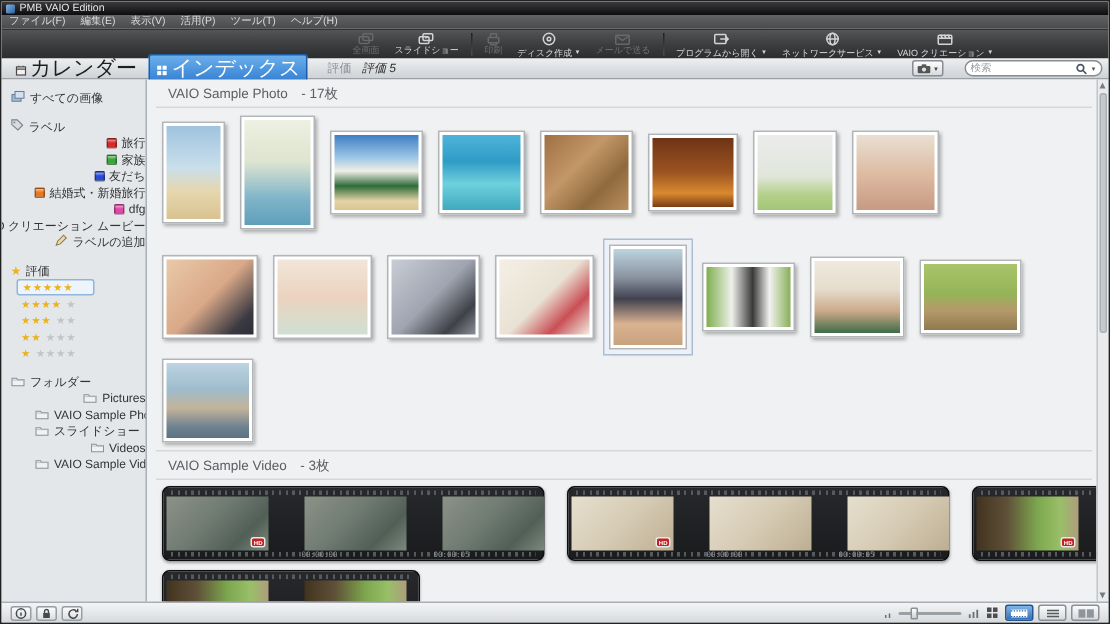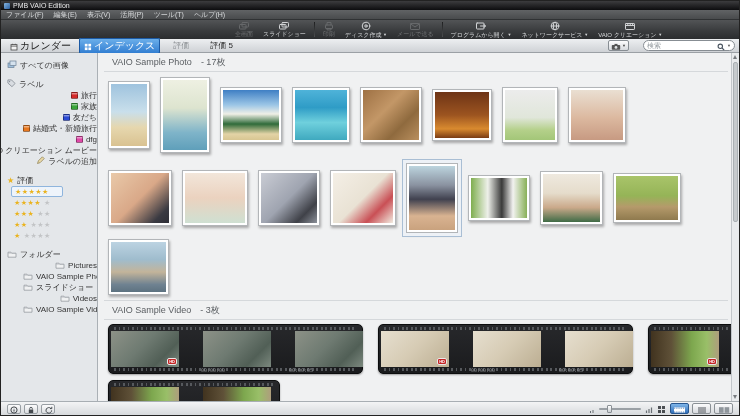--- a/index.html
+++ b/index.html
@@ -16,24 +16,24 @@
   .toolbar{height:19px;background:linear-gradient(#525456,#3a3c3e 55%,#2b2d2f);display:flex;align-items:stretch;padding-left:229px;}
   .tbtn{display:flex;flex-direction:column;align-items:center;justify-content:flex-start;padding:1px 5px 0;cursor:pointer;}
   .ticon{height:10px;display:flex;align-items:center;}
   .tlabel{font-size:6px;color:#d6d8da;white-space:nowrap;line-height:7px;}
   .tbtn.dis{cursor:default;}
   .tbtn.dis .tlabel{color:#6e7072;}
   .dd{font-size:4px;vertical-align:1px;}
   .tsep{width:1px;margin:2px 3px 2px;background:linear-gradient(#1e1f20,#4c4e50);}
   
   .filterbar{height:14px;background:linear-gradient(#edeff1,#cfd2d6);border-bottom:1px solid #9ba0a5;display:flex;align-items:center;padding:0 4px;}
-  .tab{display:flex;align-items:flex-end;gap:2px;font-size:10px;color:#1e1e1e;padding:1px 5px;border-radius:2px;margin-right:3px;cursor:pointer;white-space:nowrap;}
+  .tab{display:flex;align-items:center;gap:2px;font-size:14px;color:#1e1e1e;padding:1px 5px;border-radius:2px;margin-right:3px;cursor:pointer;white-space:nowrap;}
   .tab.active{background:linear-gradient(#6fb2ec,#2e7bd0);color:#fff;box-shadow:inset 0 0 0 1px #1c5aa4;}
   .flt-label{color:#8b8f93;font-size:8px;margin-left:10px;white-space:nowrap;}
-  .flt-value{color:#2a2a2a;font-size:8px;margin-left:21px;white-space:nowrap;}
+  .flt-value{color:#2a2a2a;font-size:8px;margin-left:7px;white-space:nowrap;font-style:italic;}
   .search-wrap{margin-left:auto;display:flex;align-items:center;gap:14px;}
   .cam-btn{width:21px;height:11px;background:linear-gradient(#fdfdfe,#d7dade);border:1px solid #878d93;border-radius:2px;display:flex;align-items:center;justify-content:center;gap:1px;cursor:pointer;}
   .cam-btn .dd{color:#444;}
   .search-box{width:92px;height:11px;background:#fff;border:1px solid #878d93;border-radius:6px;display:flex;align-items:center;padding:0 3px;gap:2px;}
   .search-box input{flex:1;min-width:0;border:none;outline:none;background:transparent;font-size:7px;color:#333;font-family:inherit;}
   .search-box input::placeholder{color:#9aa0a5;}
   
   .body{position:absolute;top:52px;bottom:14px;left:0;right:0;display:flex;}
   .sidebar{width:97px;background:#e4e7ea;border-right:1px solid #aab0b5;padding-top:7px;font-size:8px;color:#333;overflow:hidden;flex-shrink:0;}
   .side-row{height:11px;display:flex;align-items:center;gap:3px;padding-left:6px;white-space:nowrap;cursor:pointer;}

